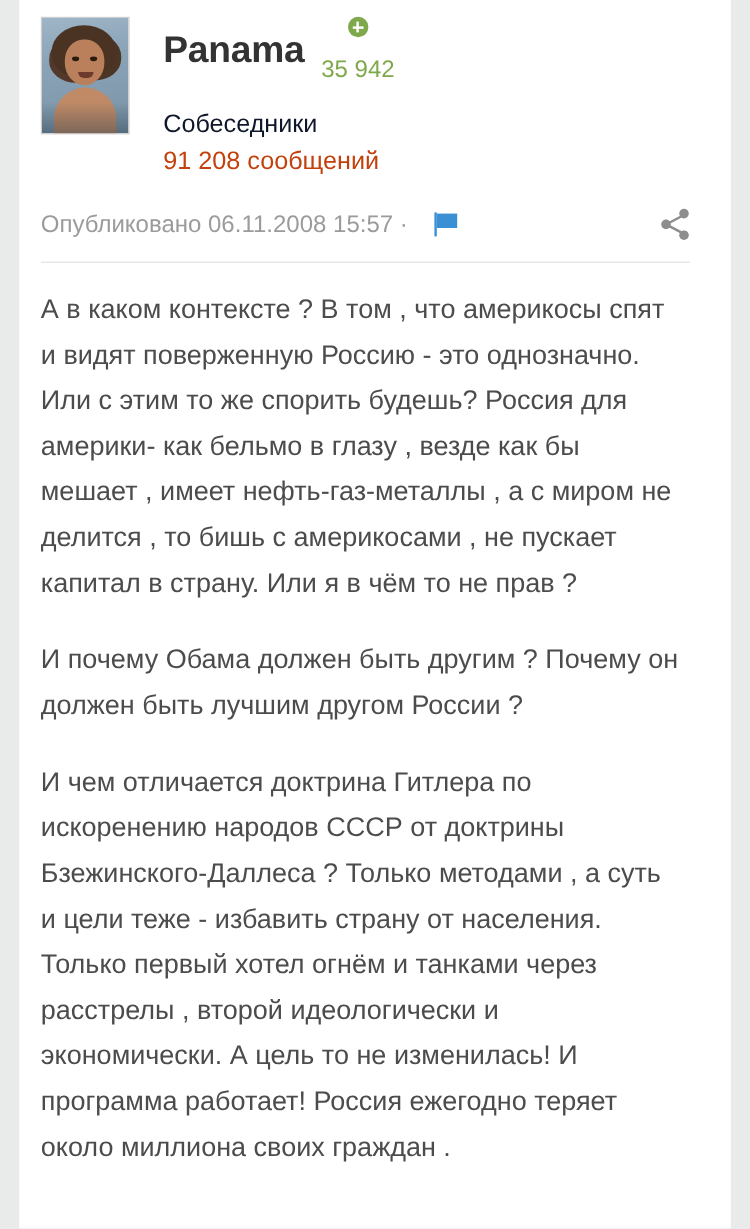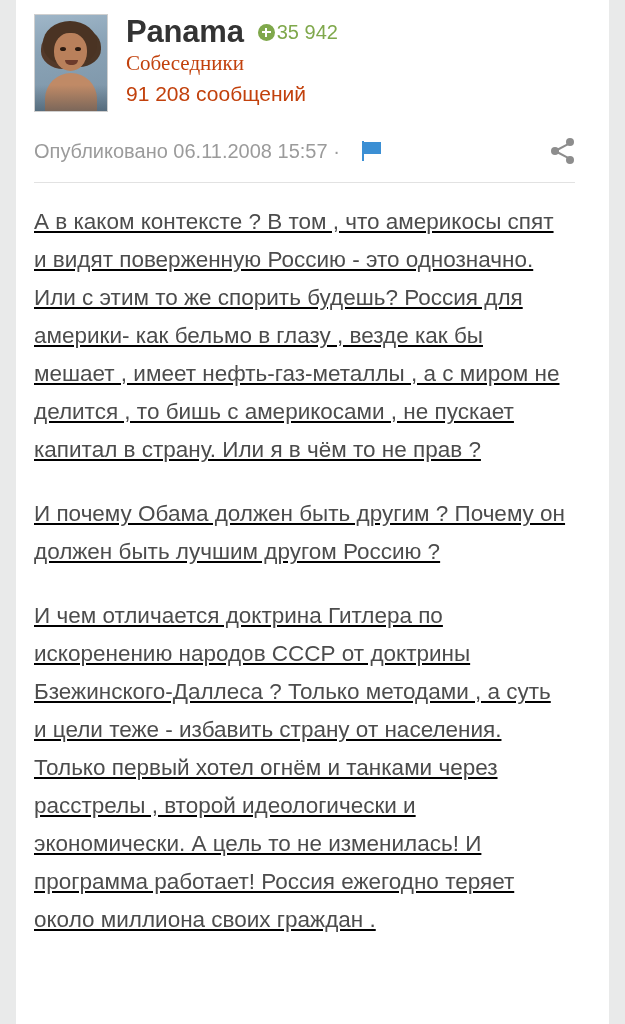--- a/index.html
+++ b/index.html
@@ -96,44 +96,45 @@
     background: #c08a66;
   }
   .avatar .shadow {
     position: absolute;
     left: 0; bottom: 0;
     width: 100%; height: 26px;
     background: linear-gradient(to top, rgba(40,60,75,0.45), rgba(40,60,75,0));
   }
 
   .head-text {
-    padding-left: 18px;
+    padding-left: 28px;
     flex: 1 1 auto;
     min-width: 0;
   }
   .title-row {
     display: flex;
     align-items: center;
     gap: 14px;
   }
   .username {
     font-size: 31px;
     font-weight: bold;
     color: #333333;
     letter-spacing: -0.2px;
     line-height: 36px;
   }
   .karma {
     display: flex;
     align-items: center;
-    gap: 2px;
+    gap: 16px;
     font-size: 20px;
     color: #7fa84b;
     font-weight: normal;
     white-space: nowrap;
+    flex-direction: column;
   }
   .karma-icon {
     width: 17px;
     height: 17px;
     border-radius: 50%;
     background: #7fa84b;
     position: relative;
     flex: 0 0 17px;
   }
   .karma-icon::before, .karma-icon::after {
@@ -143,25 +144,24 @@
   }
   .karma-icon::before {
     left: 4px; top: 7.5px;
     width: 9px; height: 2px;
   }
   .karma-icon::after {
     left: 7.5px; top: 4px;
     width: 2px; height: 9px;
   }
   .subtitle {
-    margin-top: 0;
+    margin-top: 21px;
     font-size: 21px;
-    color: #c2410c;
+    color: #0f172a;
     line-height: 26px;
-    font-family: Liberation Serif, serif;
   }
   .msgcount {
     margin-top: 5px;
     font-size: 21px;
     color: #c2410c;
     line-height: 26px;
   }
 
   
   .meta {
@@ -221,21 +221,20 @@
 
   .divider {
     margin: 18px 34px 0 18px;
     height: 1px;
     background: #e2e2e2;
   }
 
   
   .body-text {
     padding: 20px 42px 30px 18px;
-    text-decoration: underline;
   }
   .body-text p {
     margin: 0 0 26px 0;
     font-size: 22.5px;
     line-height: 38px;
     color: #4c4c4c;
   }
   .body-text p:last-child {
     margin-bottom: 12px;
   }
@@ -287,18 +286,18 @@
         <i class="n1"></i>
         <i class="n2"></i>
         <i class="n3"></i>
       </div>
     </div>
 
     <div class="divider"></div>
 
     <div class="body-text">
       <p>А в каком контексте ? В том , что америкосы спят и видят поверженную Россию - это однозначно. Или с этим то же спорить будешь? Россия для америки- как бельмо в глазу , везде как бы мешает , имеет нефть-газ-металлы , а с миром не делится , то бишь с америкосами , не пускает капитал в страну. Или я в чём то не прав ?</p>
-      <p>И почему Обама должен быть другим ? Почему он должен быть лучшим другом Россию ?</p>
+      <p>И почему Обама должен быть другим ? Почему он должен быть лучшим другом России ?</p>
       <p>И чем отличается доктрина Гитлера по искоренению народов СССР от доктрины Бзежинского-Даллеса ? Только методами , а суть и цели теже - избавить страну от населения. Только первый хотел огнём и танками через расстрелы , второй идеологически и экономически. А цель то не изменилась! И программа работает! Россия ежегодно теряет около миллиона своих граждан .</p>
     </div>
 
   </div>
 </div>
 
 </body></html>

